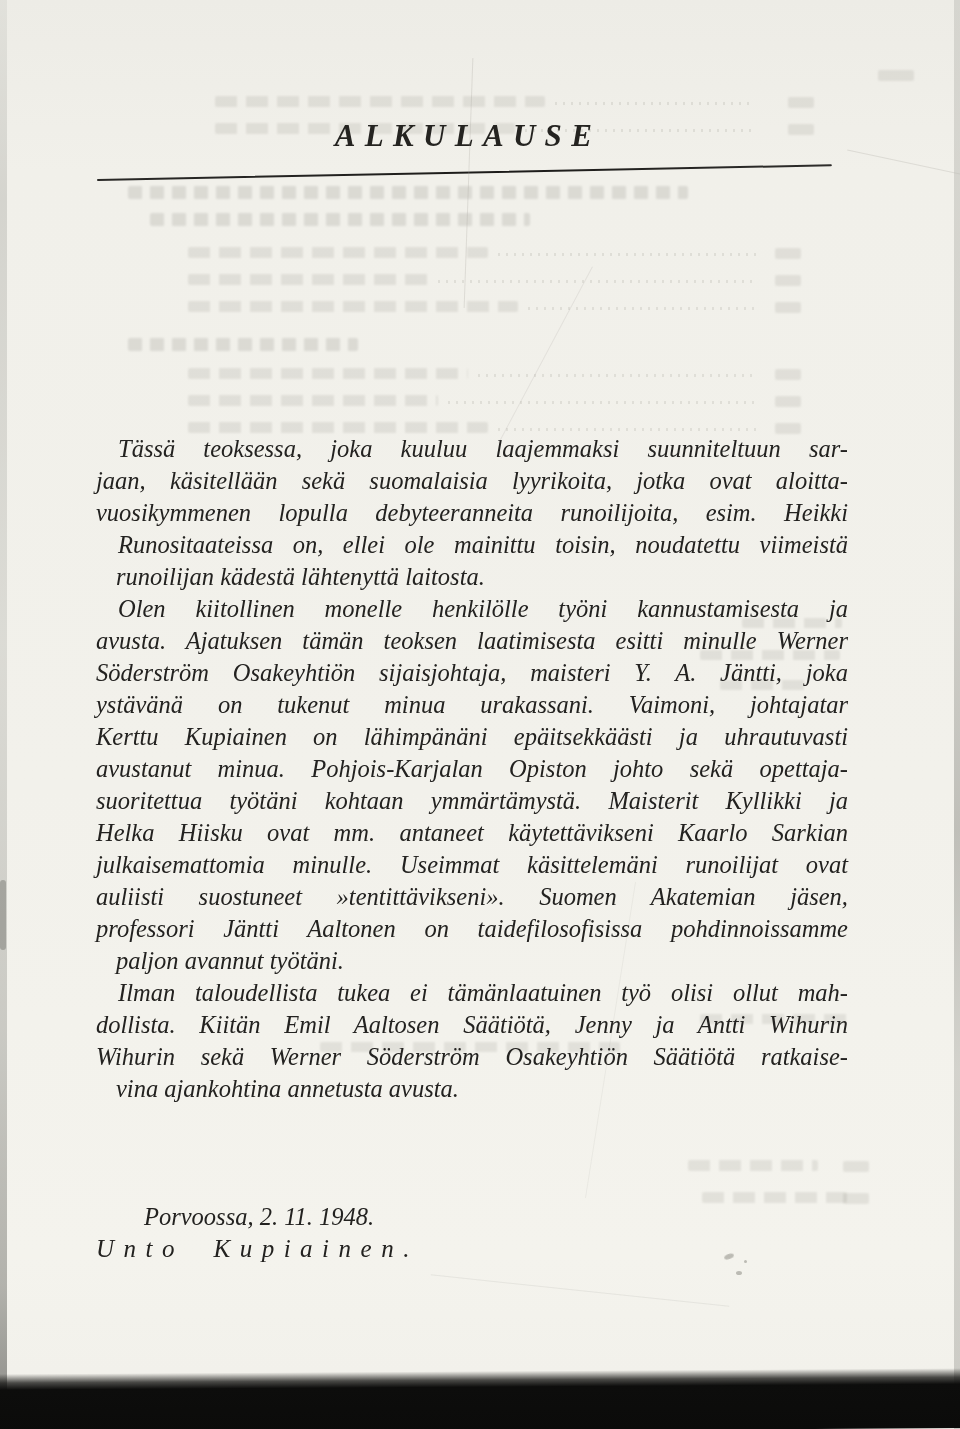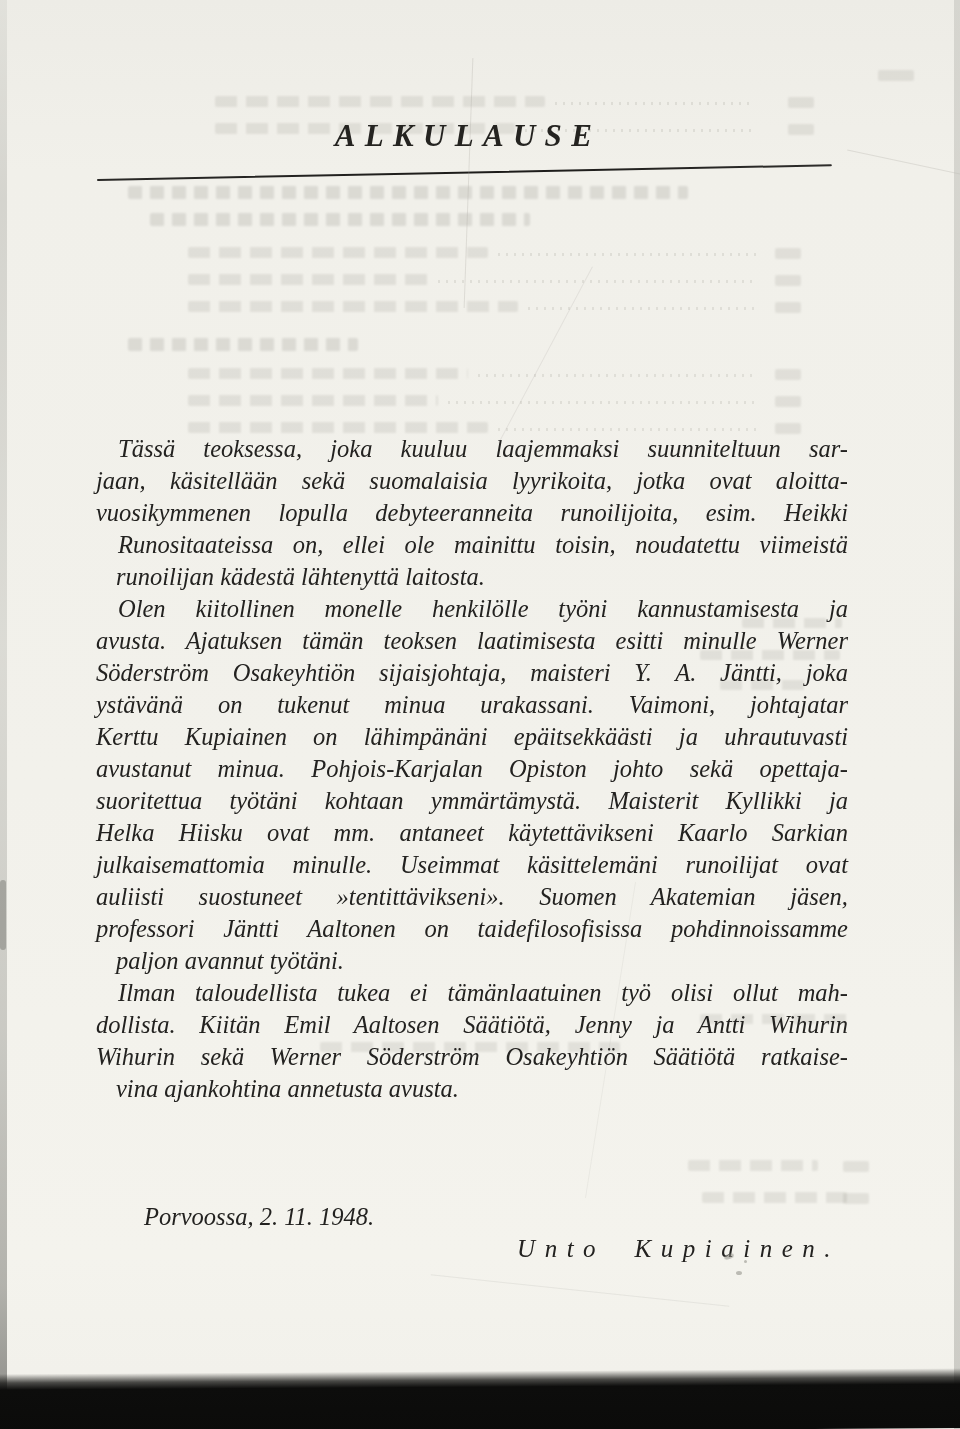--- a/index.html
+++ b/index.html
@@ -27,21 +27,21 @@
     font-style:italic;font-size:24.5px;line-height:32px;color:#232220;
   }
   .line{text-align:justify;text-align-last:justify;text-justify:inter-word;white-space:normal;height:32px;overflow:visible;}
   .line.short{text-align:left;text-align-last:left;margin-left:20px;}
   .line.ind{text-indent:22px;}
   .dateline{
     position:absolute;left:118px;top:1201px;width:600px;
     font-style:italic;font-size:24.5px;line-height:32px;color:#232220;text-align:left;margin-left:26px;
   }
   .signature{
-    position:absolute;left:96px;top:1233px;width:744px;text-align:right;padding-right:6px;
+    position:absolute;left:96px;top:1233px;width:744px;text-align:left;padding-right:6px;
     font-style:italic;font-size:25px;line-height:32px;color:#232220;
     letter-spacing:0.38em;word-spacing:0.55em;white-space:nowrap;font-family:Liberation Serif, serif;
   }
   
   .g,.gh,.gd,.gn{position:absolute;pointer-events:none;}
   .g{height:11px;border-radius:2px;opacity:.15;filter:blur(.8px);
      background:repeating-linear-gradient(90deg,rgba(116,114,104,.9) 0 22px,transparent 22px 31px);}
   .gh{height:13px;border-radius:2px;opacity:.18;filter:blur(.8px);
      background:repeating-linear-gradient(90deg,rgba(108,106,98,.9) 0 14px,transparent 14px 22px);}
   .gd{height:3px;opacity:.16;filter:blur(.5px);

